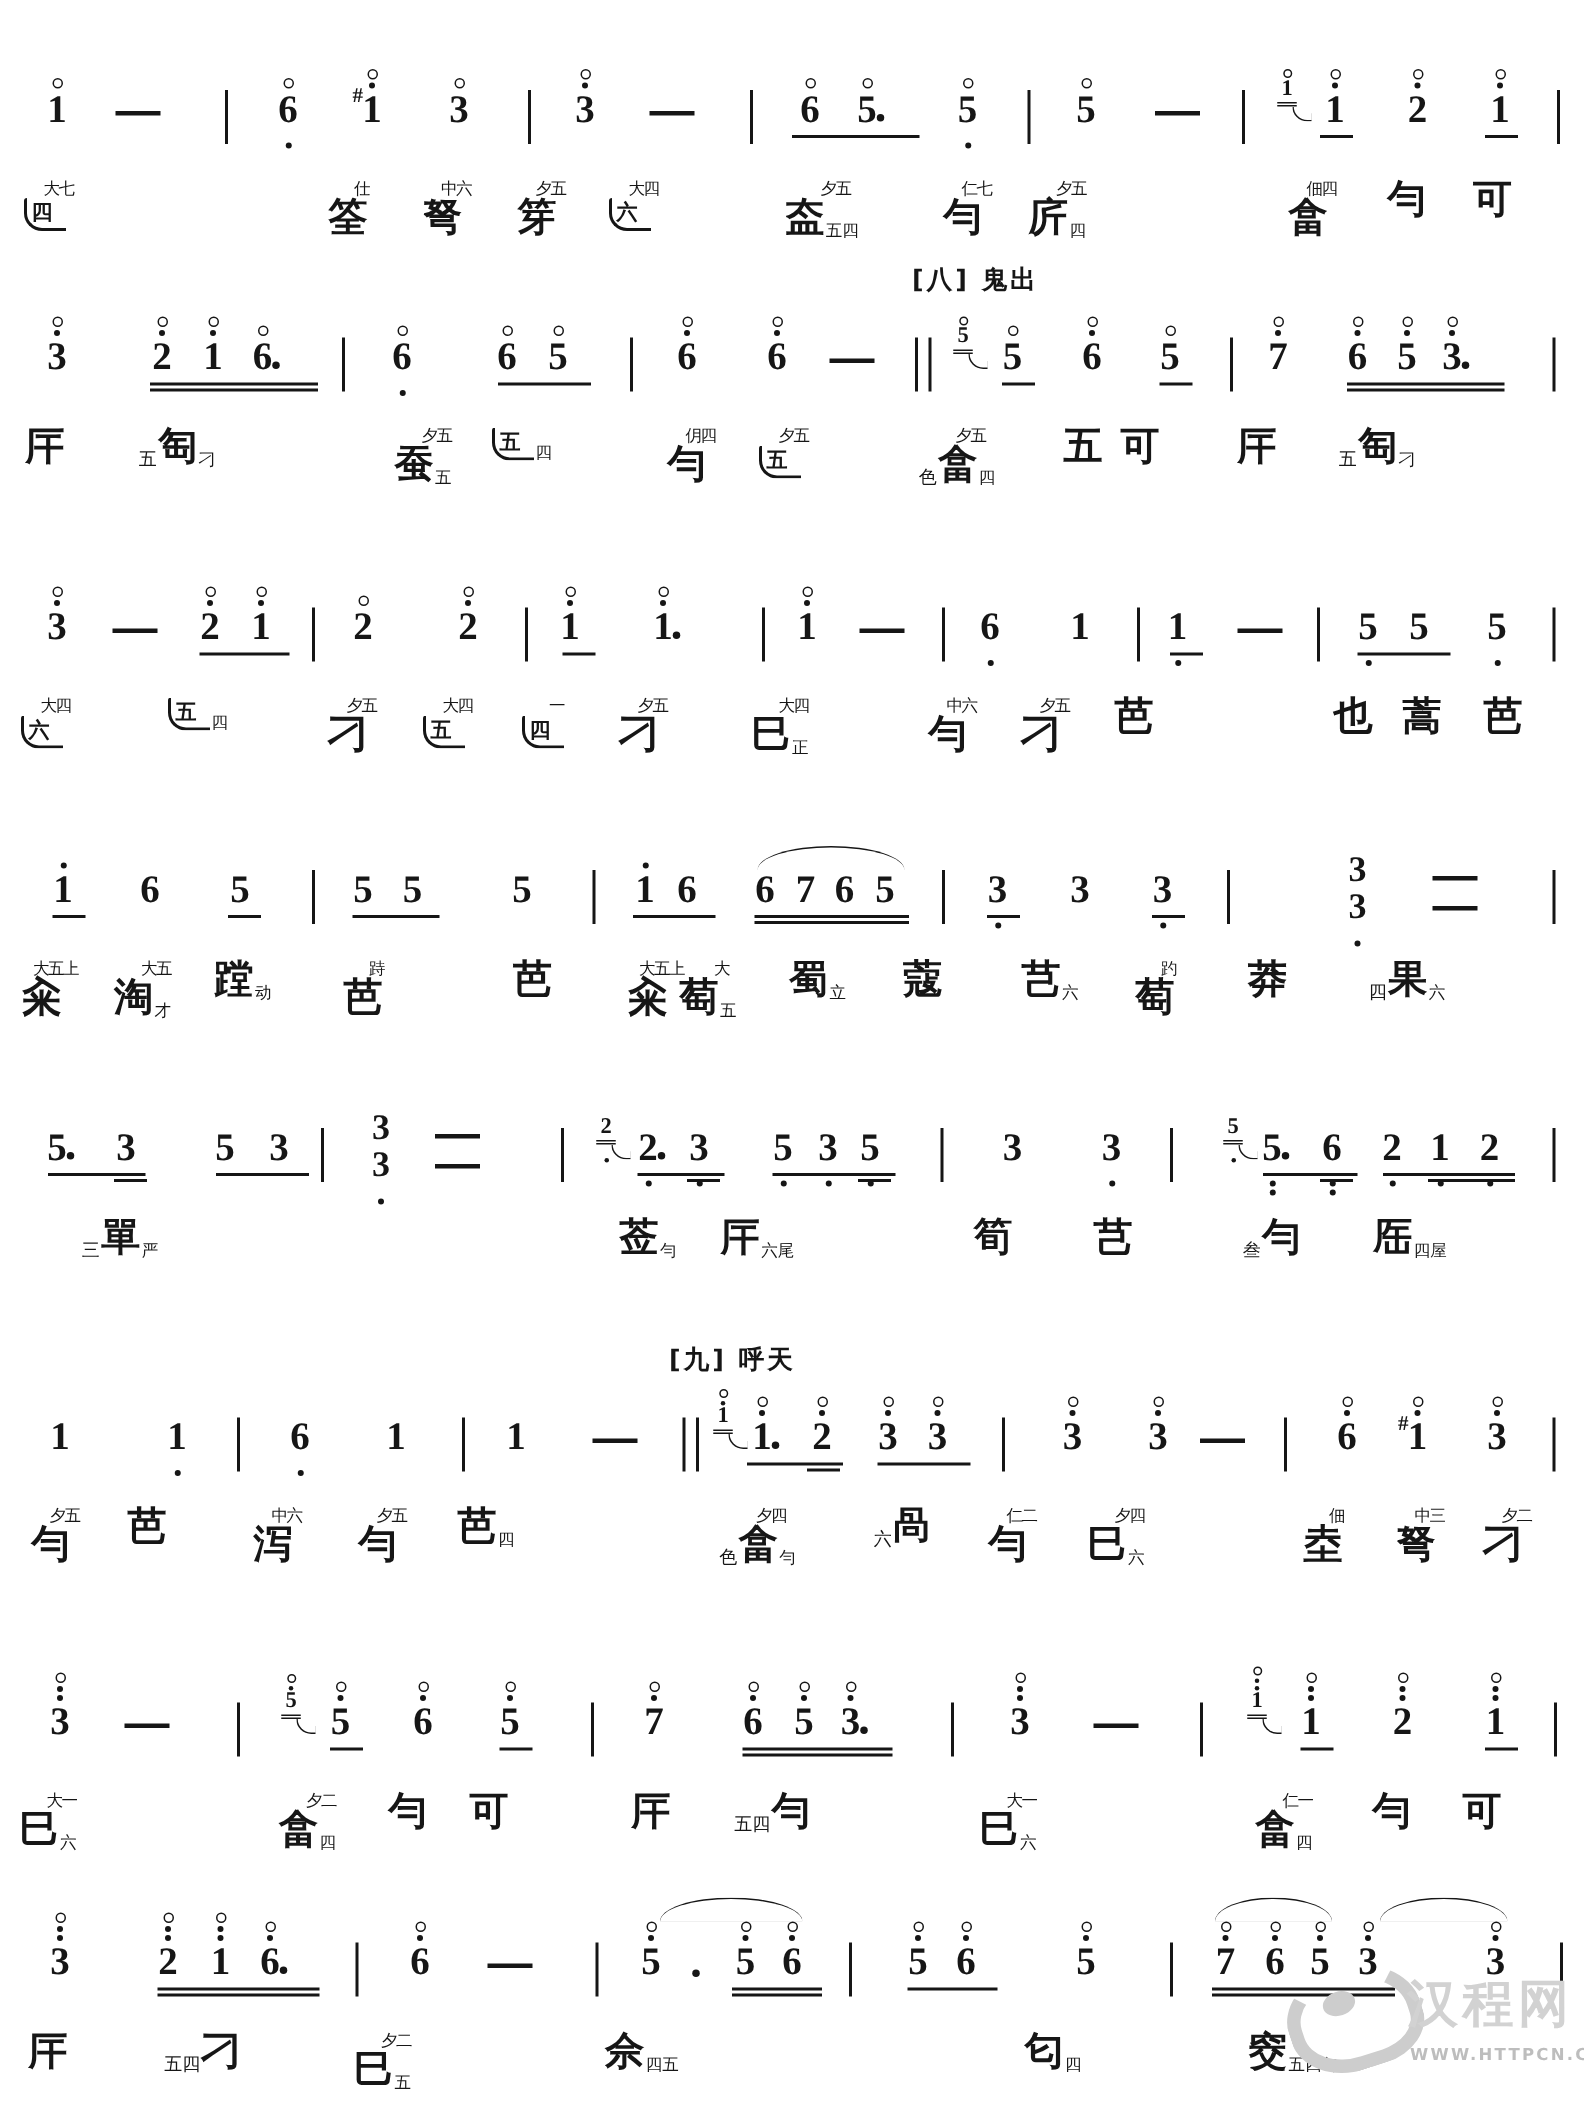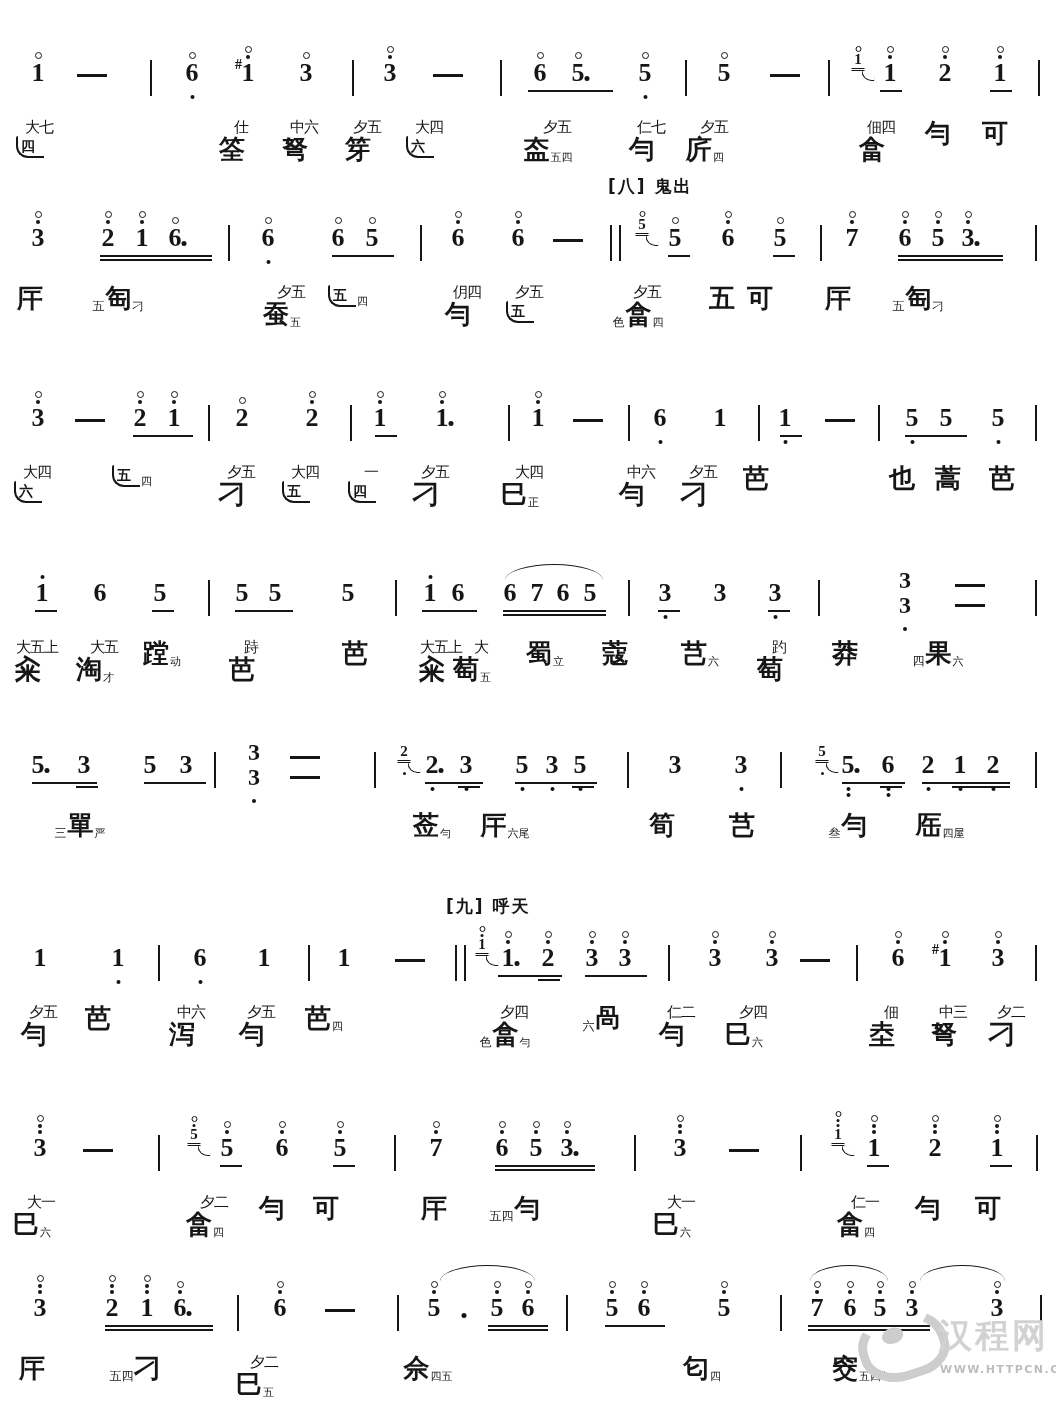--- a/index.html
+++ b/index.html
@@ -31,21 +31,21 @@
   .dash2{position:absolute;top:34px;width:30px;height:26px;transform:translateX(-50%);}
   .dash2 a{top:0;} .dash2 b{top:20px;}
   .chord{position:absolute;top:18px;transform:translateX(-50%);display:flex;flex-direction:column;
        align-items:center;font-weight:700;font-size:24px;line-height:1.05;}
   .middot{position:absolute;top:48px;width:5px;height:5px;background:#161616;border-radius:50%;transform:translateX(-50%);}
   .beam,.beam2{position:absolute;height:1.7px;background:#161616;}
   .slur{position:absolute;height:15px;border-top:1.7px solid #161616;border-radius:50%/100% 100% 0 0;}
   
   .tab{position:absolute;top:90px;transform:translateX(-50%);display:flex;flex-direction:column;
        align-items:center;font-family:"DejaVu Sans",sans-serif;line-height:1;}
-  .tab .top{font-size:15px;letter-spacing:-1px;margin-bottom:1px;white-space:nowrap;margin-left:18px;}
+  .tab .top{font-size:11px;letter-spacing:-1px;margin-bottom:1px;white-space:nowrap;margin-left:18px;}
   .tab .trow{display:flex;align-items:flex-end;}
   .tab .pre{font-size:12px;margin-right:1px;}
   .tab .main{font-size:26px;font-weight:700;line-height:1.05;}
   .tab .wrapb{font-size:14px;font-weight:700;border-left:2.5px solid #161616;border-bottom:2.5px solid #161616;
        border-radius:2px 0 0 12px;padding:3px 9px 3px 3px;}
   .tab .sub{font-size:11px;margin-left:1px;white-space:nowrap;}
   .sec-header{position:absolute;top:-20px;font-family:"DejaVu Sans",sans-serif;
        font-weight:700;font-size:17px;letter-spacing:2px;white-space:nowrap;}
   
   #watermark{position:absolute;left:850px;top:1295px;width:206px;height:105px;}

